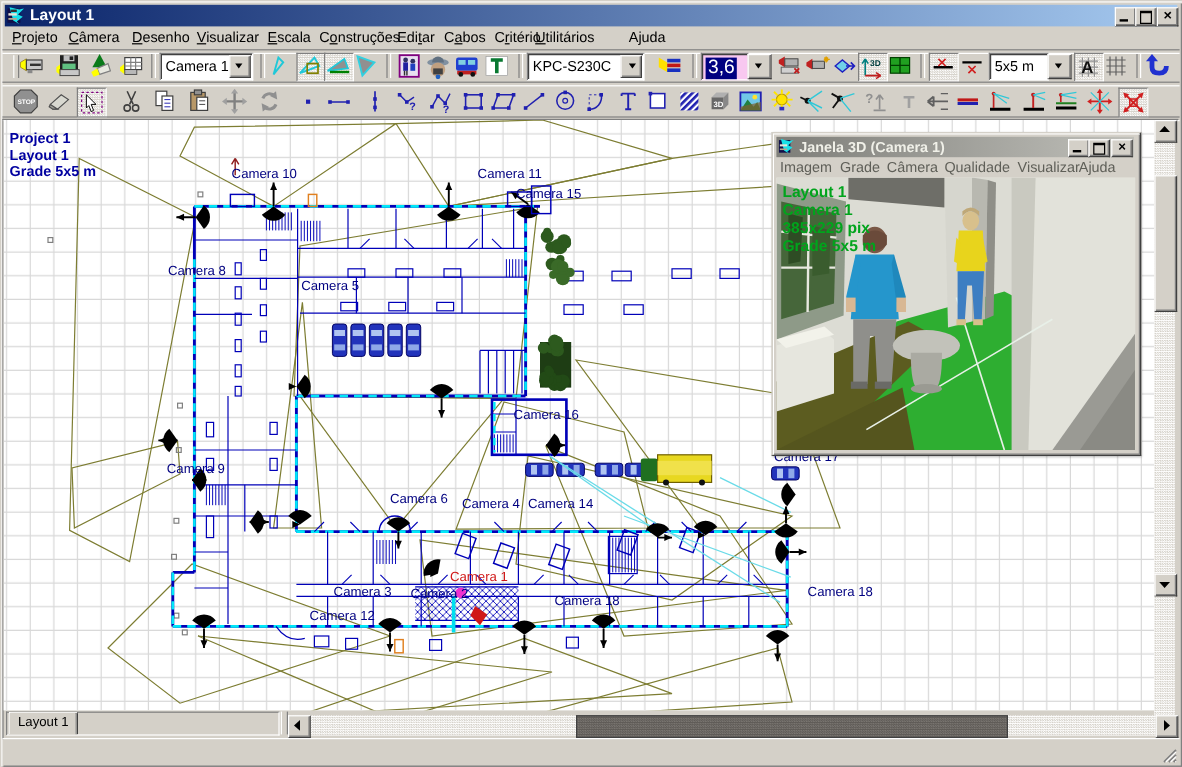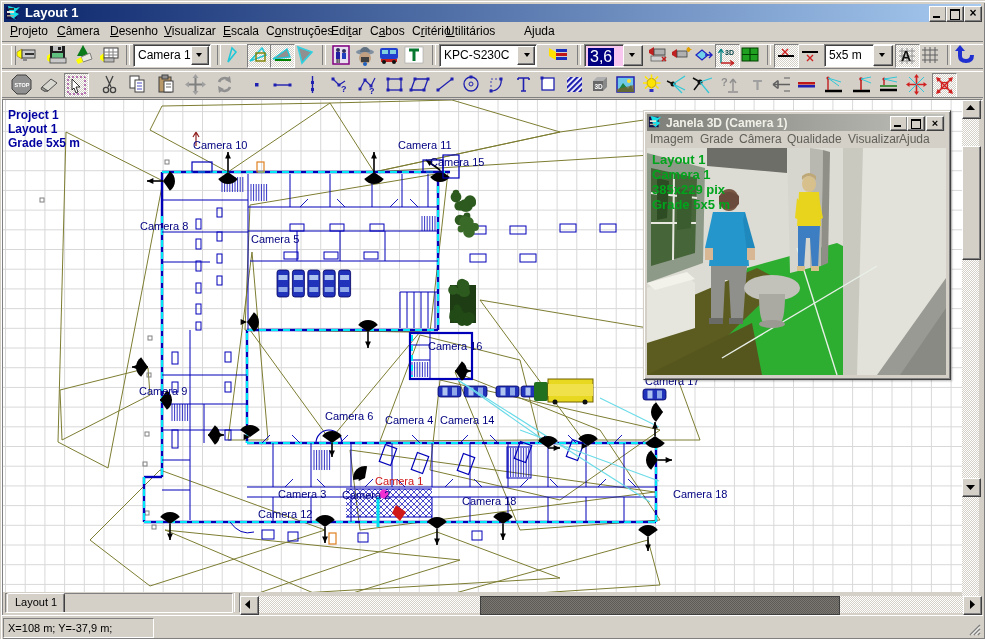--- a/index.html
+++ b/index.html
@@ -931,23 +931,20 @@
           <polygon points="4,7.5 9,3 9,12" fill="#000"></polygon>
         </svg></div>
   <div class="abs btn" style="right:0;top:0;width:17px;height:17px;"><svg width="15" height="15">
           <polygon points="11,7.5 6,3 6,12" fill="#000"></polygon>
         </svg></div>
   <div class="abs" style="left:240px;top:0;width:358px;height:17px;background:#6e6a66;background-image:conic-gradient(#7a7671 25%,#5e5a56 0 50%,#7a7671 0 75%,#5e5a56 0);background-size:2px 2px;border:1px solid #404040;"></div>
  </div>
 </div>
 
 <div class="abs" style="left:2px;top:615px;width:981px;height:22px;border-top:1px solid #fff;">
- <div class="abs sunken" style="left:1px;top:2px;width:149px;height:18px;font-size:11px;">
-  <div class="abs" style="left:4px;top:3px;">X=108 m; Y=-37,9 m;</div>
-    </div>
  <svg class="abs" style="right:2px;bottom:2px" width="13" height="13">
       <g stroke="#808080" stroke-width="1.5">
         <path d="M12 2 L2 12 M12 6 L6 12 M12 10 L10 12"></path>
       </g>
       <g stroke="#fff" stroke-width="1">
         <path d="M12 3.5 L3.5 12 M12 7.5 L7.5 12 M12 11.5 L11.5 12"></path>
       </g>
     </svg>
 </div>
 </body></html>

